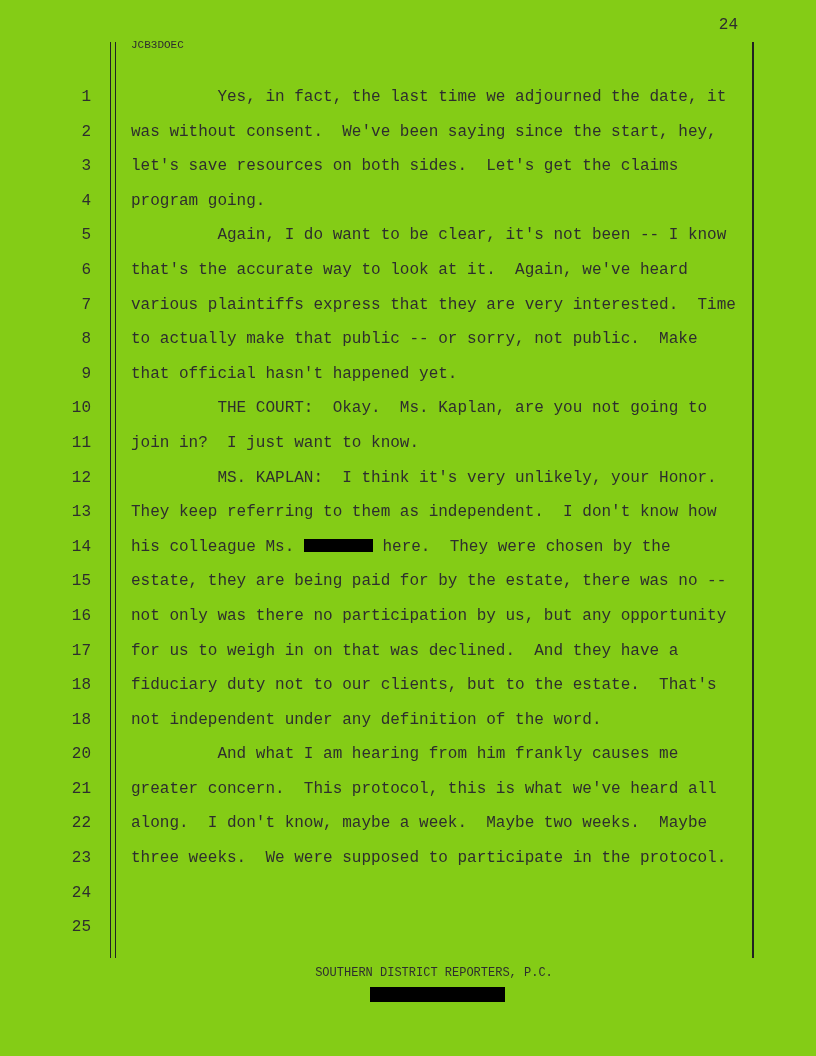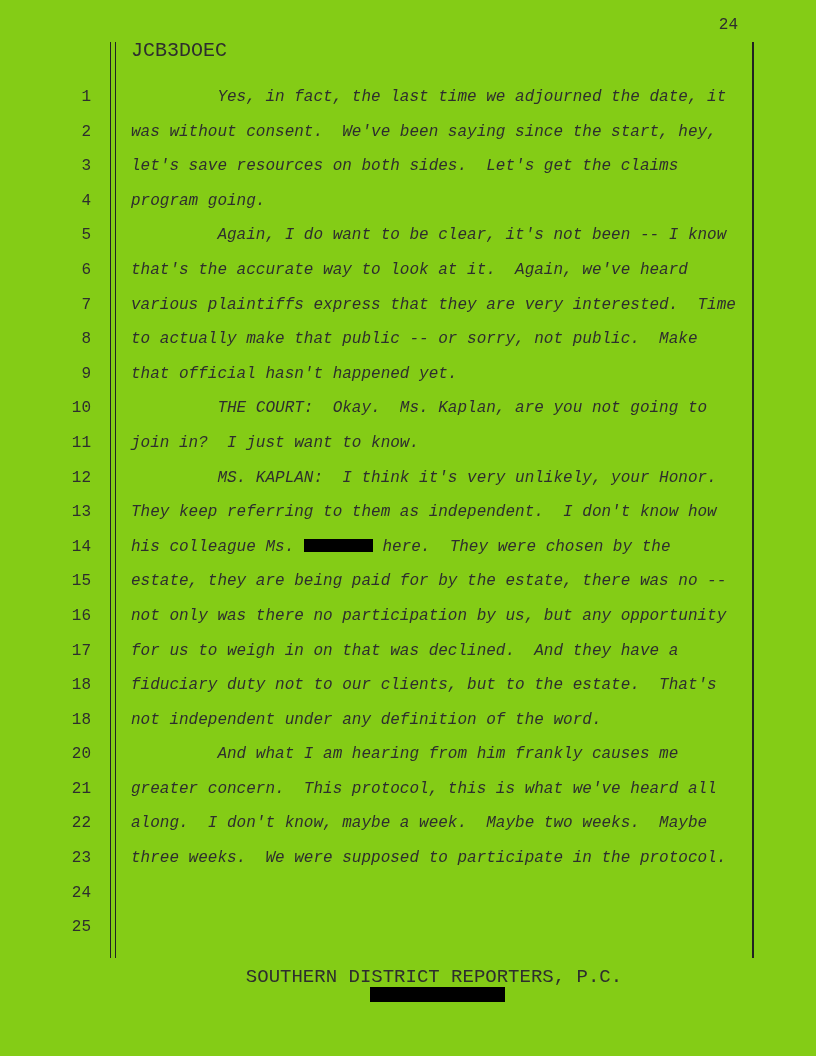--- a/index.html
+++ b/index.html
@@ -21,21 +21,21 @@
     top: 16px;
     right: 78px;
     font-size: 16px;
     color: #2e2e2e;
     white-space: pre;
   }
   .header-code {
     position: absolute;
     top: 39px;
     left: 131px;
-    font-size: 20px;
+    font-size: 11px;
     color: #2e2e2e;
     white-space: pre;
   }
   .rule-left {
     position: absolute;
     left: 110px;
     top: 42px;
     width: 4px;
     height: 916px;
     border-left: 1.5px solid #222222;
@@ -60,40 +60,39 @@
     color: #2e2e2e;
   }
   .text-column {
     position: absolute;
     left: 131px;
     top: 80px;
     width: 625px;
     font-size: 16px;
     line-height: 34.6px;
     color: #2e2e2e;
-    font-style: italic;
   }
   .text-line {
     white-space: pre;
     height: 34.6px;
   }
   .inline-redaction {
     display: inline-block;
     width: 69px;
     height: 13px;
     background: #000000;
     vertical-align: -1px;
   }
   .footer {
     position: absolute;
     left: 131px;
     top: 966px;
     width: 606px;
     text-align: center;
-    font-size: 19px;
+    font-size: 12px;
     color: #2e2e2e;
     white-space: pre;
   }
   .footer-redaction {
     position: absolute;
     left: 370px;
     top: 987px;
     width: 135px;
     height: 15px;
     background: #000000;

